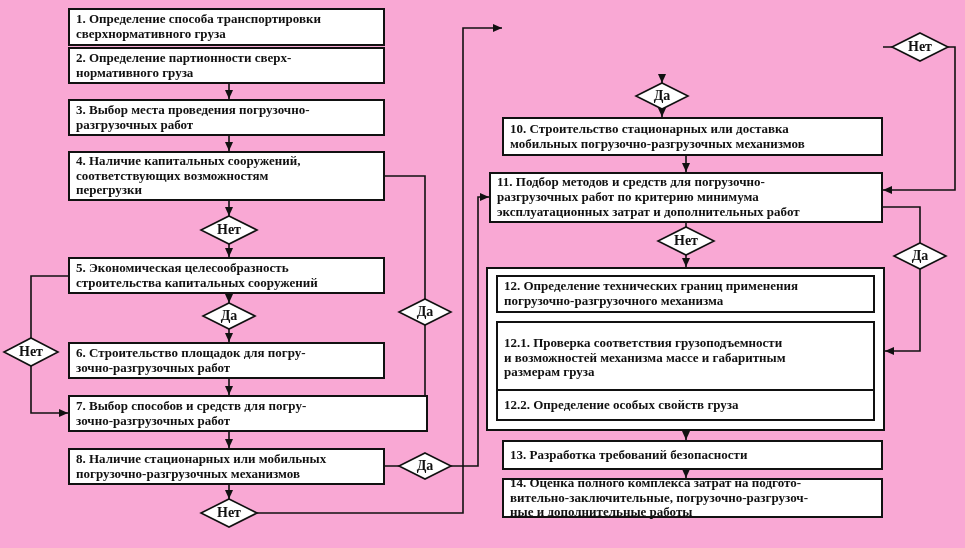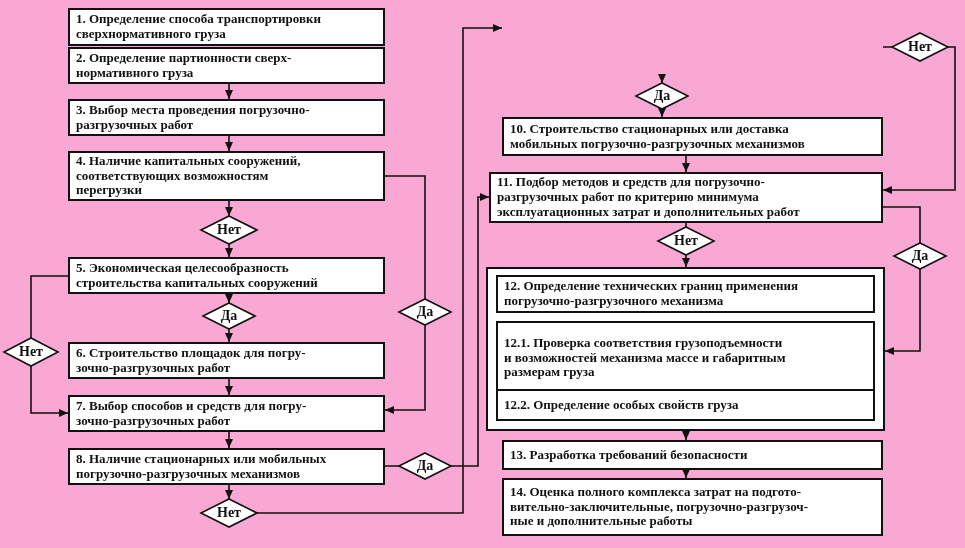--- a/index.html
+++ b/index.html
@@ -79,41 +79,41 @@
 нормативного груза</div>
   <div class="box" style="left:68px;top:99px;width:317px;height:37px">3. Выбор места проведения погрузочно-
 разгрузочных работ</div>
   <div class="box" style="left:68px;top:151px;width:317px;height:50px">4. Наличие капитальных сооружений,
 соответствующих возможностям
 перегрузки</div>
   <div class="box" style="left:68px;top:257px;width:317px;height:37px">5. Экономическая целесообразность
 строительства капитальных сооружений</div>
   <div class="box" style="left:68px;top:342px;width:317px;height:37px">6. Строительство площадок для погру-
 зочно-разгрузочных работ</div>
-  <div class="box" style="left:68px;top:395px;width:317px;height:37px">7. Выбор способов и средств для погру-
+  <div class="box" style="left:68px;top:395px;width:360px;height:37px">7. Выбор способов и средств для погру-
 зочно-разгрузочных работ</div>
   <div class="box" style="left:68px;top:448px;width:317px;height:37px">8. Наличие стационарных или мобильных
 погрузочно-разгрузочных механизмов</div>
 
   <div class="box" style="left:502px;top:117px;width:381px;height:39px">10. Строительство стационарных или доставка
 мобильных погрузочно-разгрузочных механизмов</div>
   <div class="box" style="left:489px;top:172px;width:394px;height:51px">11. Подбор методов и средств для погрузочно-
 разгрузочных работ по критерию минимума
 эксплуатационных затрат и дополнительных работ</div>
 
   <div class="group" style="left:486px;top:267px;width:399px;height:164px"></div>
   <div class="box" style="left:496px;top:275px;width:379px;height:38px">12. Определение технических границ применения
 погрузочно-разгрузочного механизма</div>
   <div class="box" style="left:496px;top:321px;width:379px;height:74px">12.1. Проверка соответствия грузоподъемности
 и возможностей механизма массе и габаритным
 размерам груза</div>
   <div class="box" style="left:496px;top:389px;width:379px;height:32px">12.2. Определение особых свойств груза</div>
 
   <div class="box" style="left:502px;top:440px;width:381px;height:30px">13. Разработка требований безопасности</div>
-  <div class="box" style="left:502px;top:478px;width:381px;height:58px">14. Оценка полного комплекса затрат на подгото-
+  <div class="box" style="left:502px;top:478px;width:381px;height:40px">14. Оценка полного комплекса затрат на подгото-
 вительно-заключительные, погрузочно-разгрузоч-
 ные и дополнительные работы</div>
 
   <span class="dlabel" style="left:229px;top:230px">Нет</span>
   <span class="dlabel" style="left:229px;top:316px">Да</span>
   <span class="dlabel" style="left:229px;top:513px">Нет</span>
   <span class="dlabel" style="left:31px;top:352px">Нет</span>
   <span class="dlabel" style="left:425px;top:312px">Да</span>
   <span class="dlabel" style="left:425px;top:466px">Да</span>
   <span class="dlabel" style="left:920px;top:47px">Нет</span>

